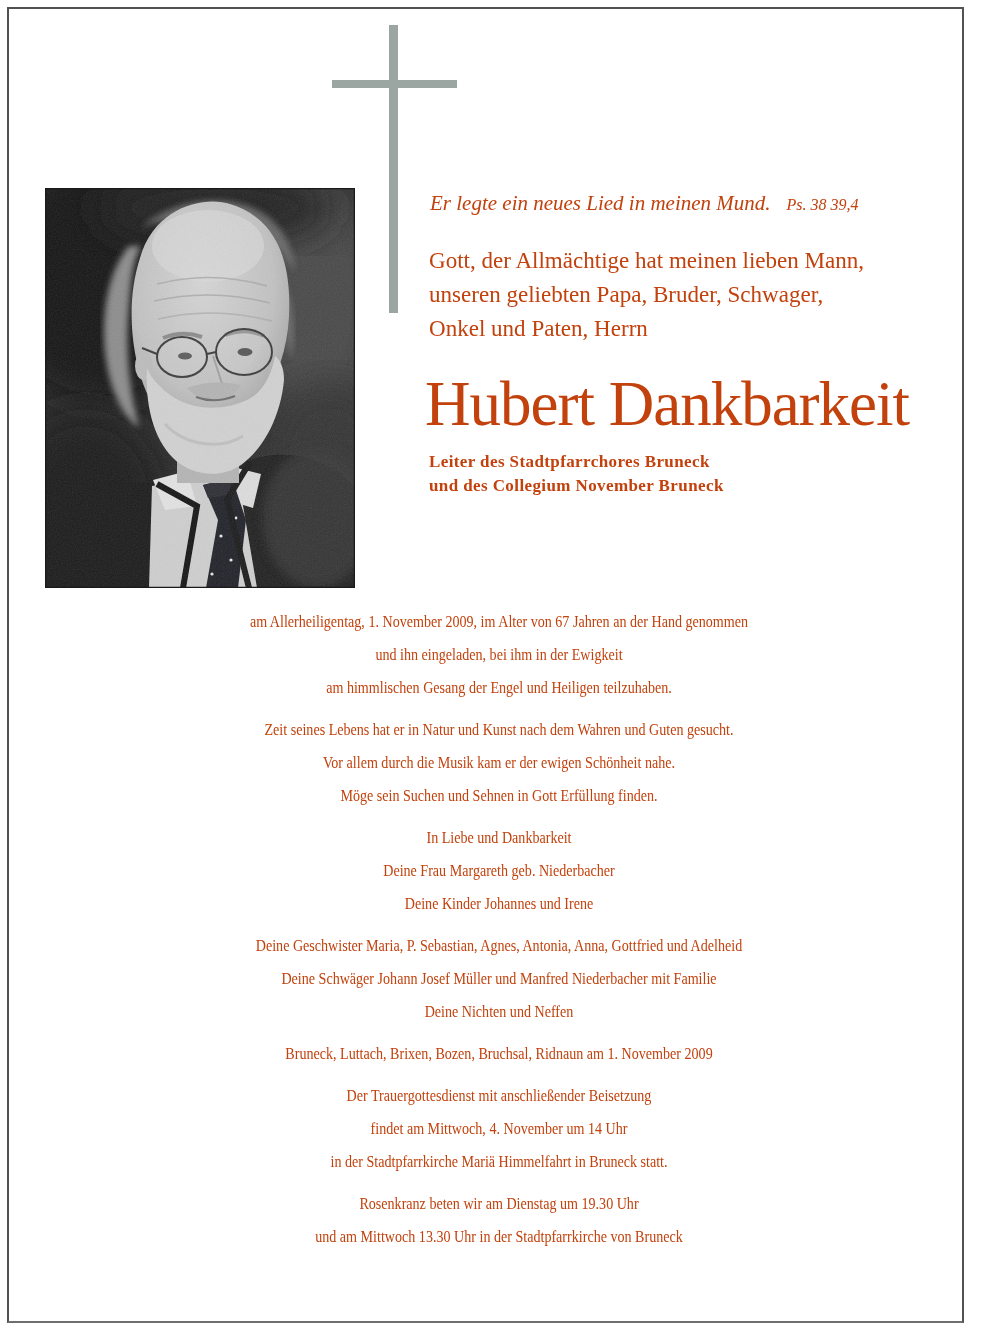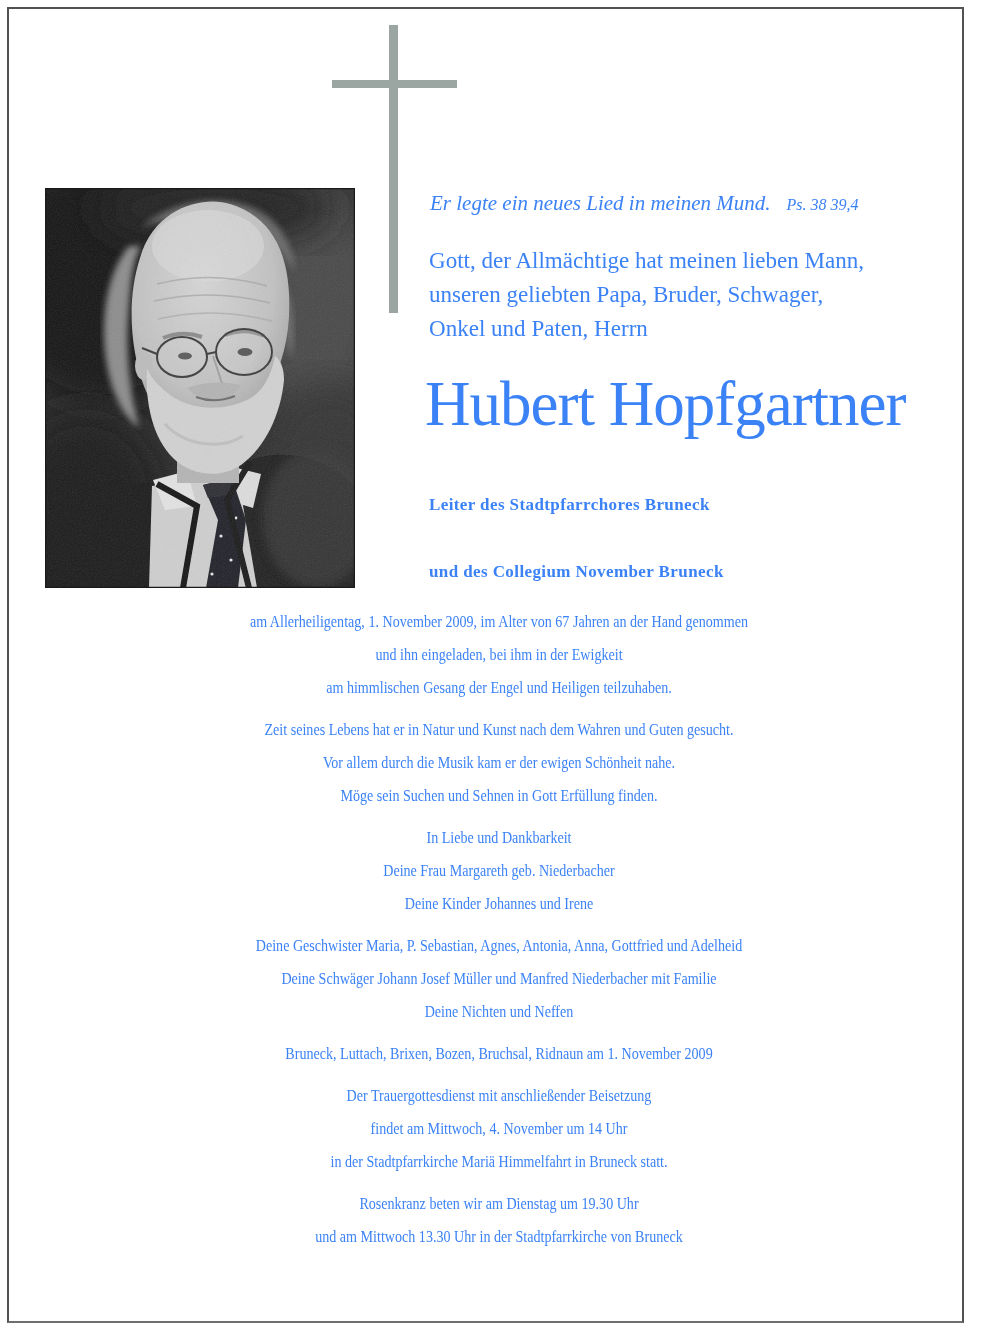--- a/index.html
+++ b/index.html
@@ -1,21 +1,21 @@
 <!DOCTYPE html>
 <html lang="de"><head>
 <meta charset="utf-8">
 <style>
   html, body { margin:0; padding:0; background:#ffffff; }
   .page {
     position:relative;
     width:970px; height:1330px;
     background:#ffffff;
     font-family:"Liberation Serif", serif;
-    color:#3b82f6;
+    color:#c2410c;
     overflow:hidden;
   }
   .frame {
     position:absolute;
     top:7px; left:7px; right:6px; bottom:7px;
     border:2px solid #515254;
     border-bottom-color:#6e6f71;
     pointer-events:none;
   }
   
@@ -48,21 +48,21 @@
   .name {
     position:absolute; left:425px; top:364px;
     font-size:63px; line-height:80px; letter-spacing:-1px;
     white-space:nowrap;
   }
   .roles {
     position:absolute; left:429px; top:450px;
     font-weight:bold; font-size:17px; line-height:24px;
     letter-spacing:0.4px; white-space:nowrap;
   }
-  .roles .ln { display:block;margin-top:43px; }
+  .roles .ln { display:block; }
 
   
   .body-text {
     position:absolute; left:0; top:605px; width:982px;
     text-align:center;
     font-size:16px; line-height:33px;margin-left:8px;
   }
   .body-text p {
     margin:0 0 9px 0;
     transform:scaleX(0.88); transform-origin:50% 0;
@@ -176,21 +176,21 @@
   <div class="quote">
     <span>Er legte ein neues Lied in meinen Mund.</span><span class="ref">Ps. 38 39,4</span>
   </div>
 
   <div class="intro">
     <span class="ln">Gott, der Allmächtige hat meinen lieben Mann,</span>
     <span class="ln">unseren geliebten Papa, Bruder, Schwager,</span>
     <span class="ln">Onkel und Paten, Herrn</span>
   </div>
 
-  <div class="name">Hubert Hopfgartner</div>
+  <div class="name">Hubert Dankbarkeit</div>
 
   <div class="roles">
     <span class="ln">Leiter des Stadtpfarrchores Bruneck</span>
     <span class="ln">und des Collegium November Bruneck</span>
   </div>
 
   <div class="body-text">
     <p>
       <span class="ln">am Allerheiligentag, 1. November 2009, im Alter von 67 Jahren an der Hand genommen</span>
       <span class="ln">und ihn eingeladen, bei ihm in der Ewigkeit</span>

